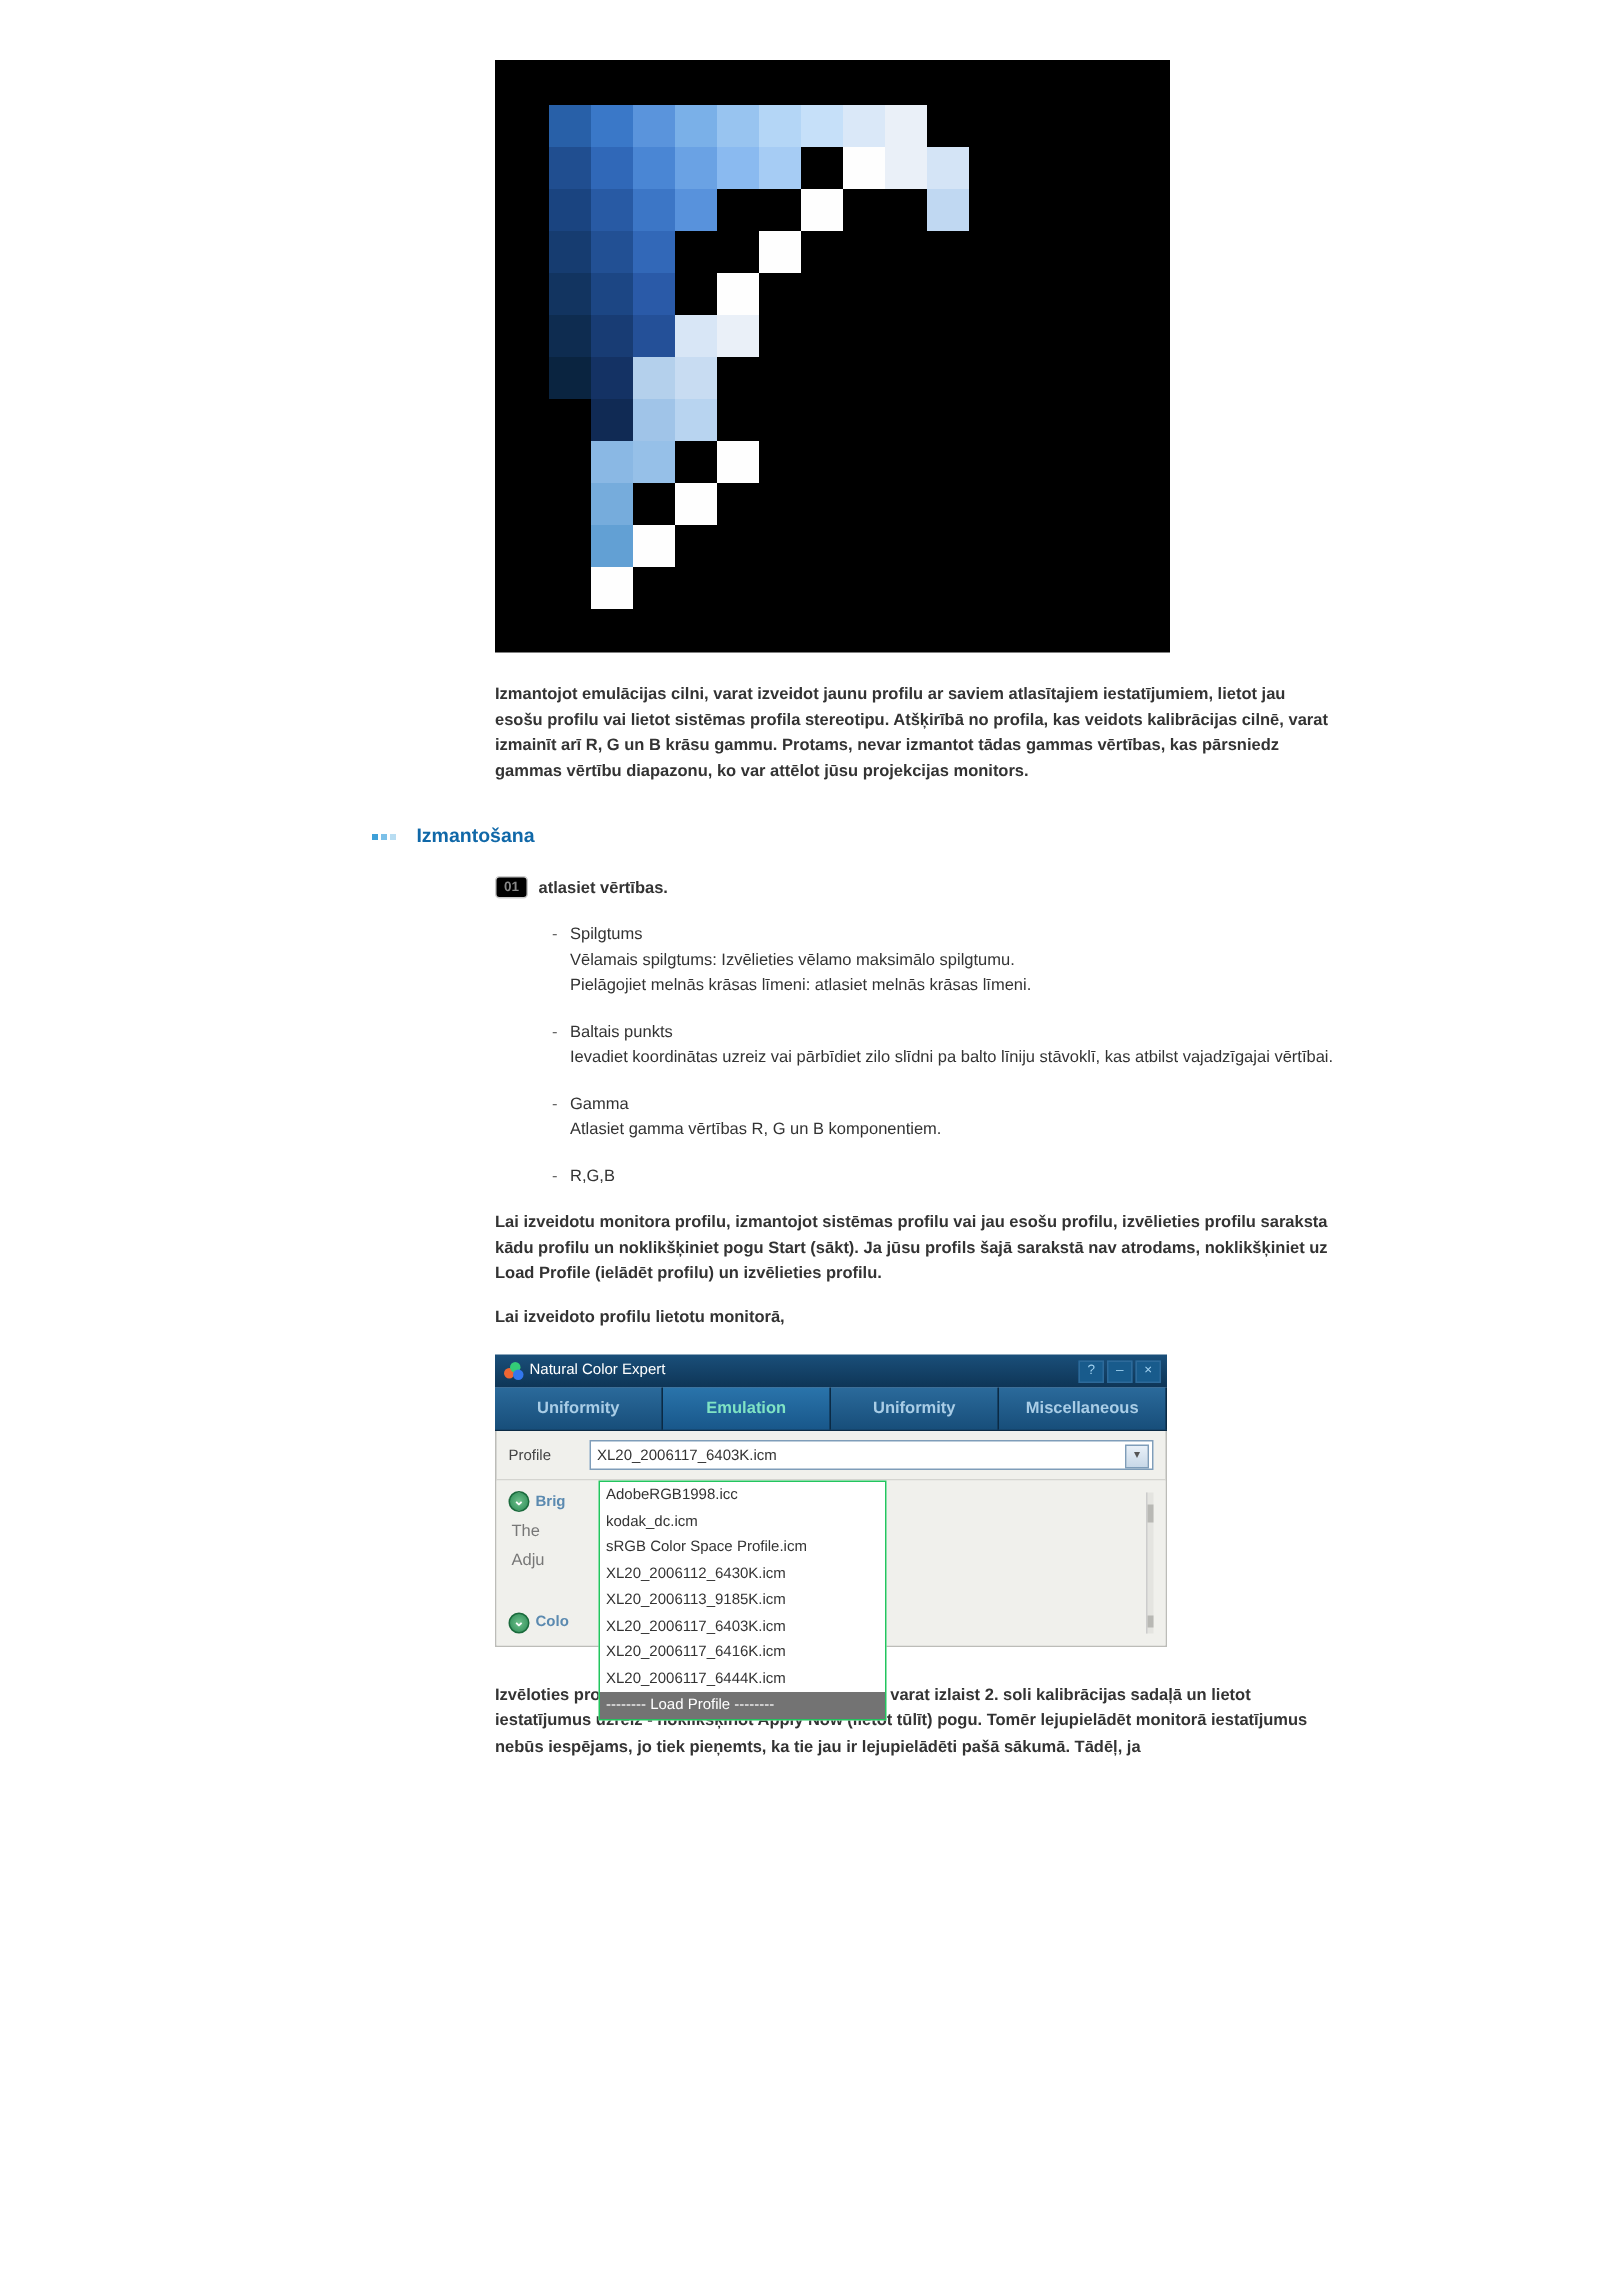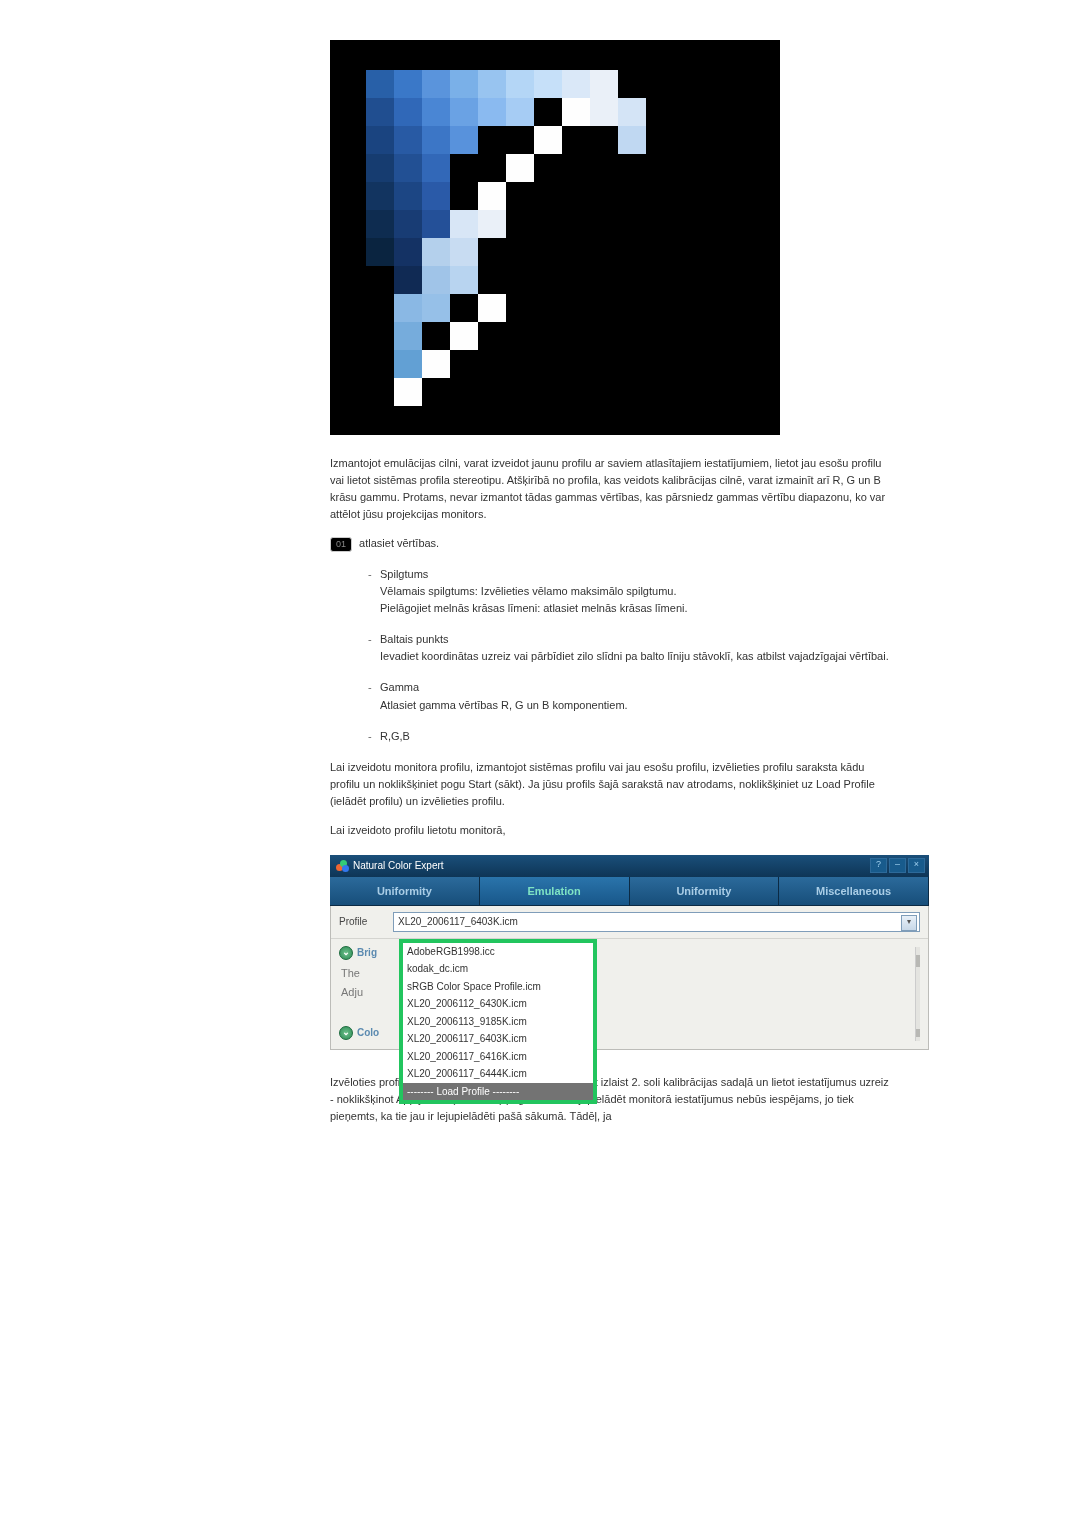--- a/index.html
+++ b/index.html
@@ -81,23 +81,24 @@
     position: absolute;
     left: 0;
     top: 0;
     color: #666;
   }
   .sublist .item .title {
     display: block;
   }
   .para {
     margin-bottom: 12px;
+    font-weight: bold;
   }
   .app-screenshot {
-    width: 599px;
+    width: 448px;
     margin: 16px 0 24px 0;
     font-family: Tahoma, sans-serif;
     font-size: 10px;
   }
   .app-titlebar {
     background: linear-gradient(#1a4f7a, #0e3556);
     color: #fff;
     height: 22px;
     line-height: 22px;
     padding: 0 4px 0 6px;
@@ -216,21 +217,21 @@
     line-height: 11px;
     font-size: 9px;
   }
   .side-txt { color: #777; font-size: 11px; padding-left: 2px; margin-bottom: 2px; }
   .dropdown-list {
     position: absolute;
     left: 68px;
     top: 0;
     width: 190px;
     background: #fff;
-    border: 4px solid #22c55e;
+    border: 1px solid #22c55e;
     font-size: 10px;
     z-index: 5;
   }
   .dropdown-list .opt {
     padding: 1px 4px;
     color: #333;
     cursor: pointer;
     white-space: nowrap;
   }
   .dropdown-list .opt.sel {
@@ -330,20 +331,26 @@
 
       <div class="px" style="left:64px;top:310px;background:#62a0d4"></div>
       <div class="px" style="left:92px;top:310px;background:#fefefe"></div>
 
       <div class="px" style="left:64px;top:338px;background:#fefefe"></div>
     </div>
 
     <div class="para">Izmantojot emulācijas cilni, varat izveidot jaunu profilu ar saviem atlasītajiem iestatījumiem, lietot jau esošu profilu vai lietot sistēmas profila stereotipu. Atšķirībā no profila, kas veidots kalibrācijas cilnē, varat izmainīt arī R, G un B krāsu gammu. Protams, nevar izmantot tādas gammas vērtības, kas pārsniedz gammas vērtību diapazonu, ko var attēlot jūsu projekcijas monitors.</div>
   </div>
 
+  <div class="section-header">
+    <span class="dots">
+      <span class="d1"></span><span class="d2"></span><span class="d3"></span>
+    </span>
+    <span>Izmantošana</span>
+  </div>
 
   <div class="content-col">
     <div class="para">
       <span class="step-badge">01</span>
       <span>atlasiet vērtības.</span>
     </div>
 
     <div class="sublist">
       <div class="item">
         <span class="dash">-</span>

